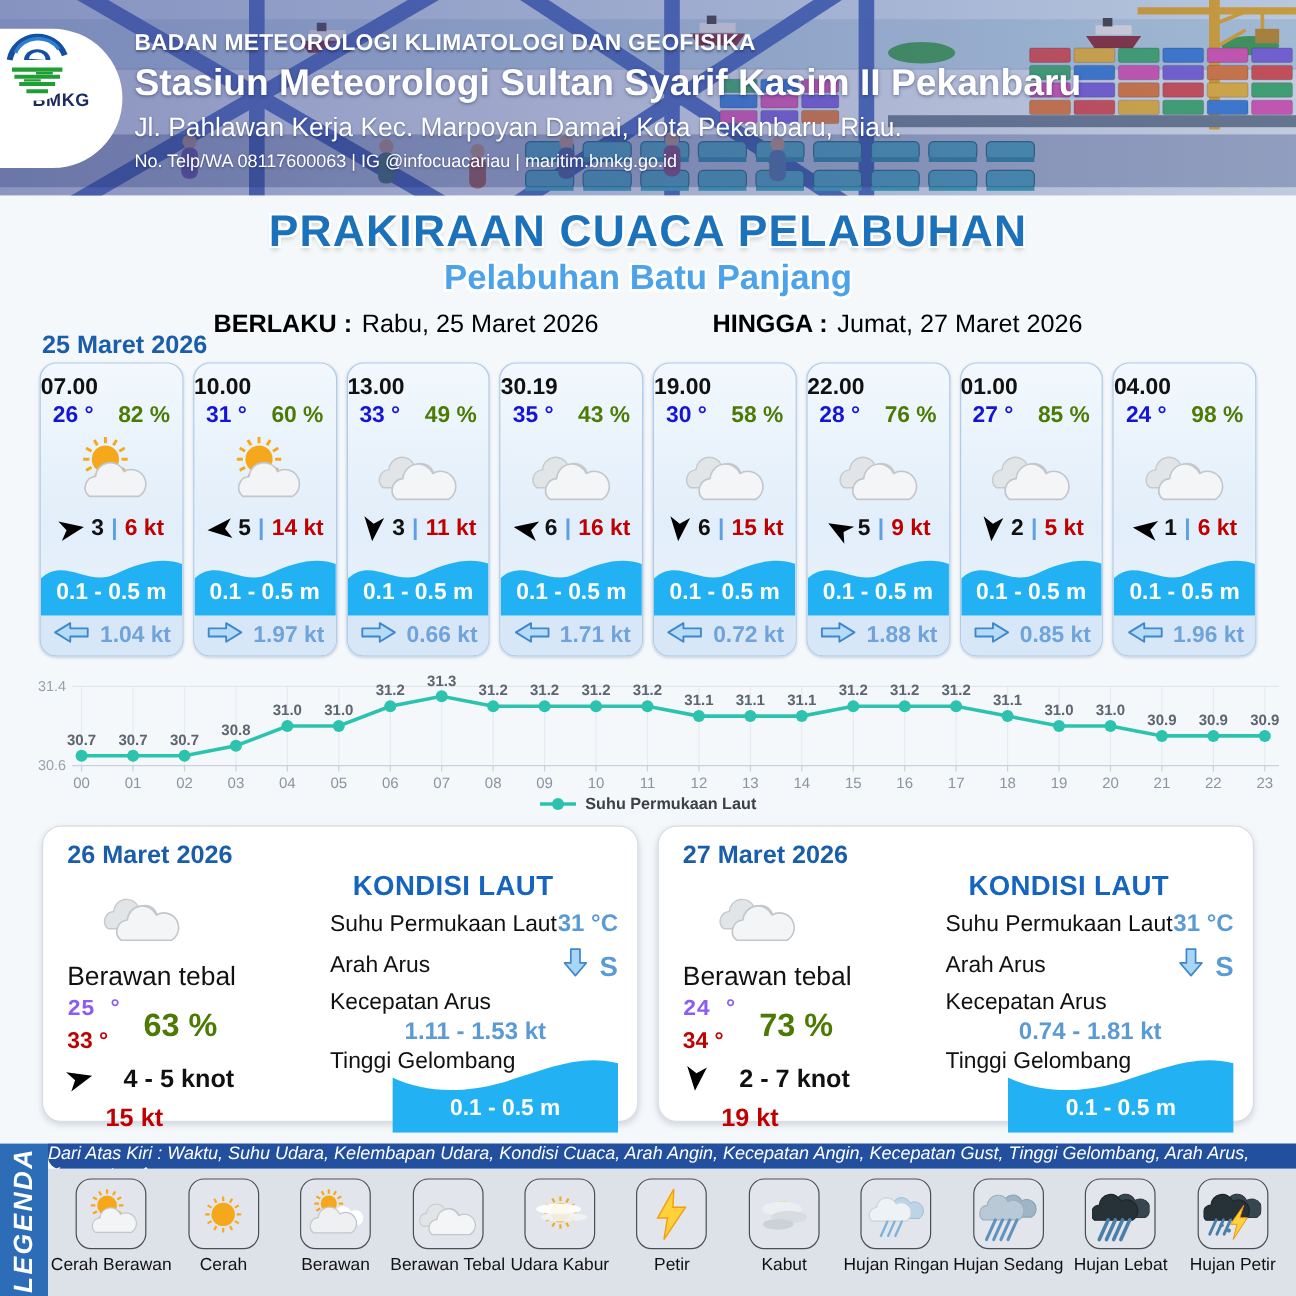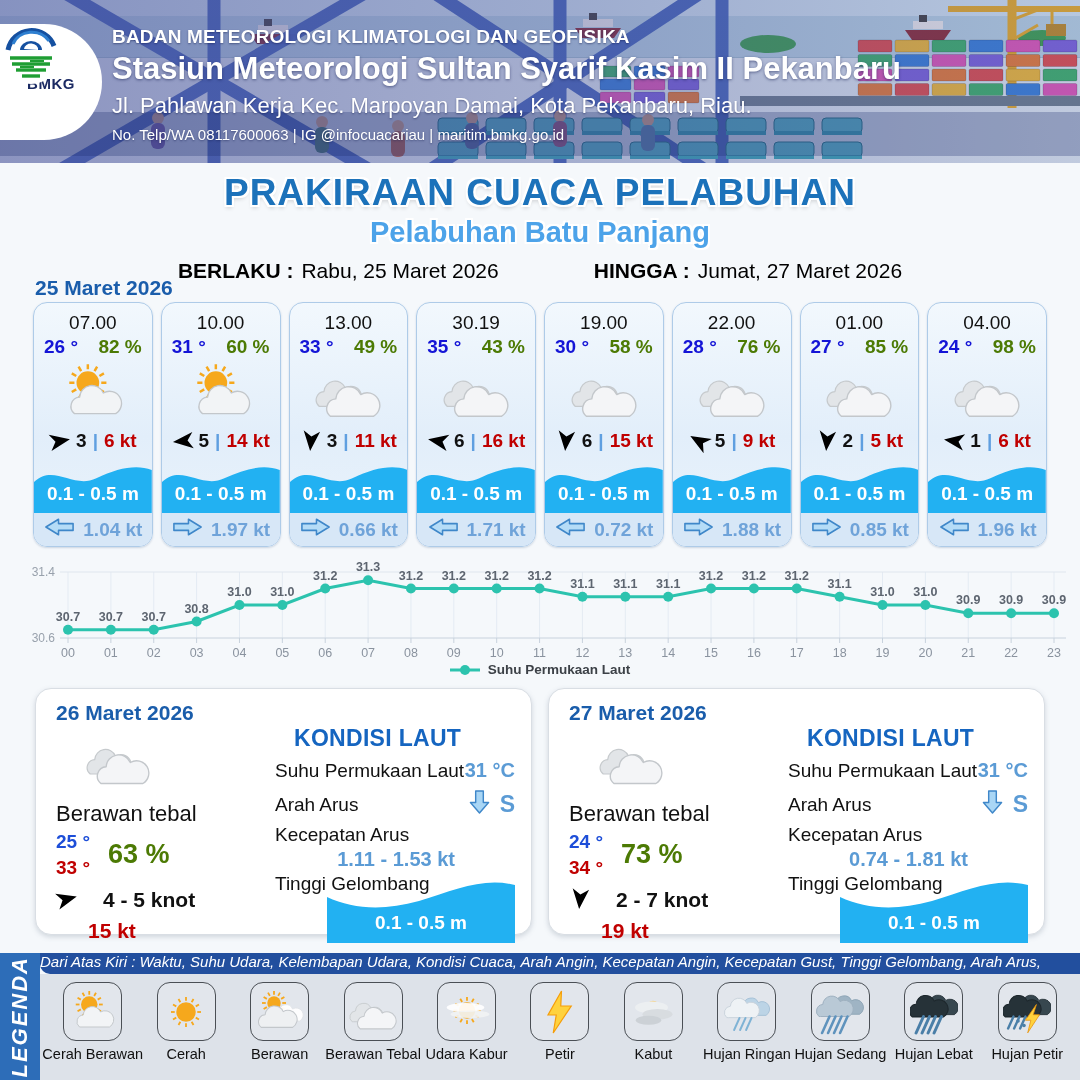--- a/index.html
+++ b/index.html
@@ -25,21 +25,21 @@
       text-shadow:-2px -2px 0 #fff,2px -2px 0 #fff,-2px 2px 0 #fff,2px 2px 0 #fff;}
   .valid-row{display:flex;justify-content:center;gap:95px;margin-top:10px;font-size:21px;color:#000;}
   .valid-row b{font-weight:bold;}
   .valid-row span.v{font-weight:normal;margin-left:8px;}
   
   .fdate{position:absolute;top:276px;left:35px;font-size:21px;font-weight:bold;color:#1a5dab;}
   .cards{position:absolute;top:302px;left:33px;width:1014px;height:245px;display:flex;gap:8px;}
   .fcard{flex:1;display:flex;flex-direction:column;border-radius:14px;overflow:hidden;
          background:linear-gradient(180deg,#f2f8fd 0%,#e2eefa 55%,#eaf3fb 100%);
          border:1px solid #aecbe8;box-shadow:0 1px 2px rgba(80,110,150,.25);}
-  .fc-time{text-align:center;font-size:19px;font-weight:normal;color:#111;margin-top:9px;}
+  .fc-time{font-size:19px;font-weight:bold;color:#111;margin-top:9px;}
   .fc-th{display:flex;justify-content:space-between;padding:2px 10px 0 10px;font-size:19px;font-weight:bold;}
   .fc-temp{color:#1414d6;}
   .fc-hum{color:#4c7a04;}
   .fc-icon{height:70px;display:flex;align-items:center;justify-content:center;margin-top:2px;}
   .fc-wind{display:flex;align-items:center;justify-content:center;gap:5px;font-size:19px;
            font-weight:bold;height:32px;}
   .fc-wind .num{color:#111;}
   .fc-div{color:#5f9fe0;font-weight:bold;margin:0 1px;}
   .fc-gust{color:#c00000;}
   .nav-arrow{display:inline-flex;width:22px;height:22px;}
@@ -60,21 +60,21 @@
   .daycards{position:absolute;top:688px;left:35px;width:1010px;height:247px;display:flex;gap:16px;}
   .dcard{flex:1;background:#fff;border:1px solid #d9dee4;border-radius:16px;
          box-shadow:0 2px 5px rgba(100,115,135,.25);padding:12px 16px 10px 20px;position:relative;}
   .dc-date{font-size:21px;font-weight:bold;color:#1a5dab;}
   .dc-body{display:flex;}
   .dc-left{width:205px;}
   .dc-icon{height:72px;display:flex;align-items:center;padding-left:30px;}
   .dc-cond{font-size:22px;color:#111;margin-top:4px;}
   .dc-temps{display:flex;align-items:center;gap:18px;margin-top:2px;}
   .dc-tcol{display:flex;flex-direction:column;font-size:19px;font-weight:bold;line-height:1.35;}
-  .dc-tmin{color:#1d4ed8;}
+  .dc-tmin{color:#8b5cf6;font-family:Liberation Mono, monospace;}
   .dc-tmax{color:#c00000;}
   .dc-hum{font-size:27px;font-weight:bold;color:#4c7a04;}
   .dc-wind{display:flex;align-items:flex-start;gap:25px;font-size:21px;font-weight:bold;color:#111;margin-top:8px;}
   .dc-gust{font-size:21px;font-weight:bold;color:#c00000;margin:4px 0 0 32px;}
   .dc-right{flex:1;padding-left:14px;position:relative;}
   .sea-title{font-size:23px;font-weight:bold;color:#1565c0;letter-spacing:.3px;margin-left:19px;}
   .sea-row{display:flex;justify-content:space-between;align-items:center;margin-top:7px;font-size:19px;color:#111;}
   .sea-val{color:#5b9bd5;font-weight:bold;font-size:20px;}
   .sea-dir{display:flex;align-items:center;gap:10px;}
   .sea-speed{text-align:right;color:#5b9bd5;font-weight:bold;font-size:20px;margin-top:2px;}

